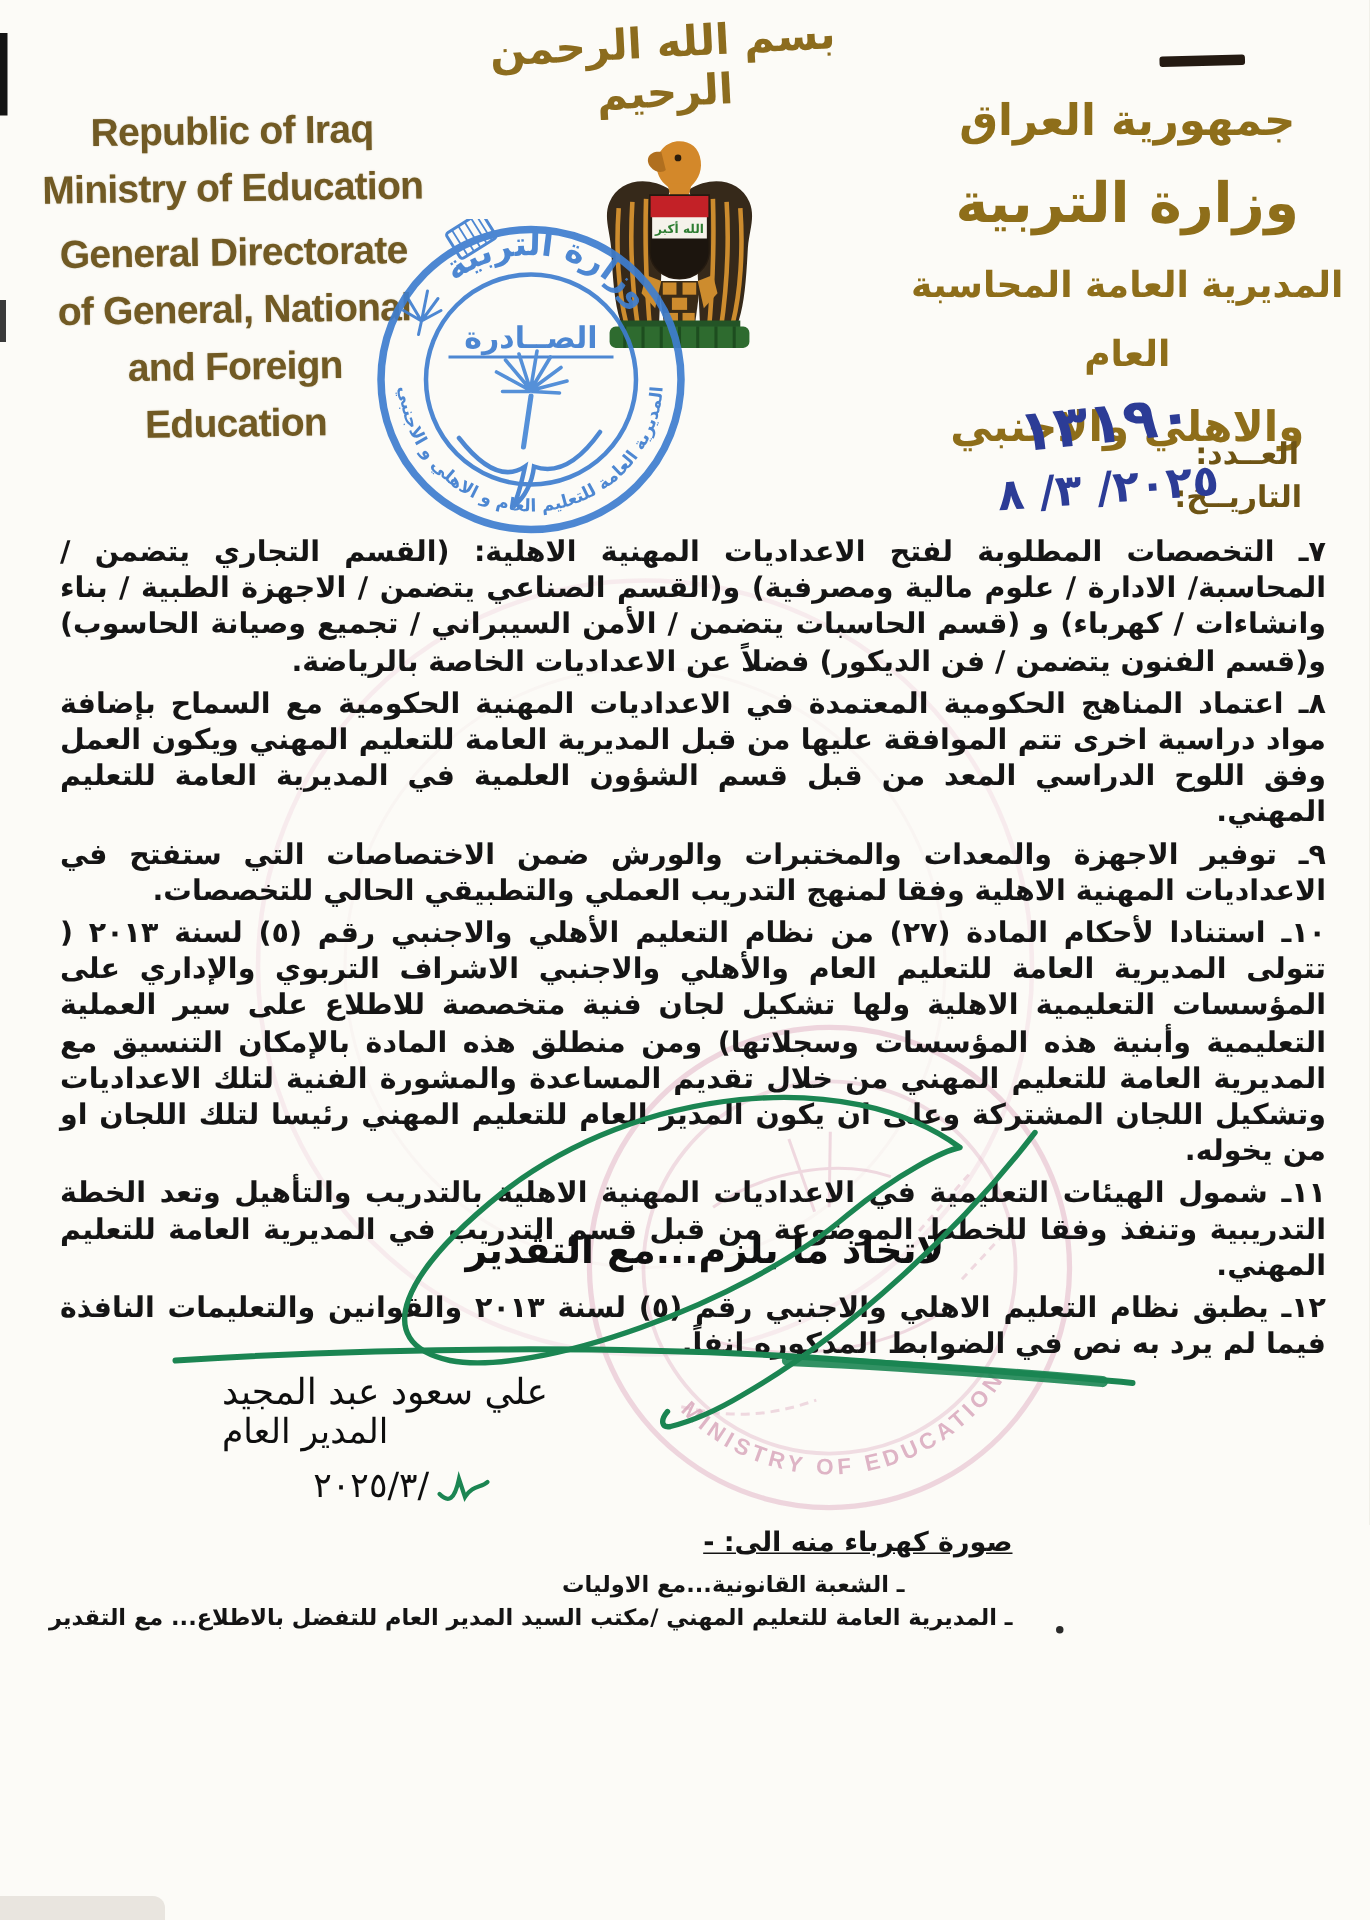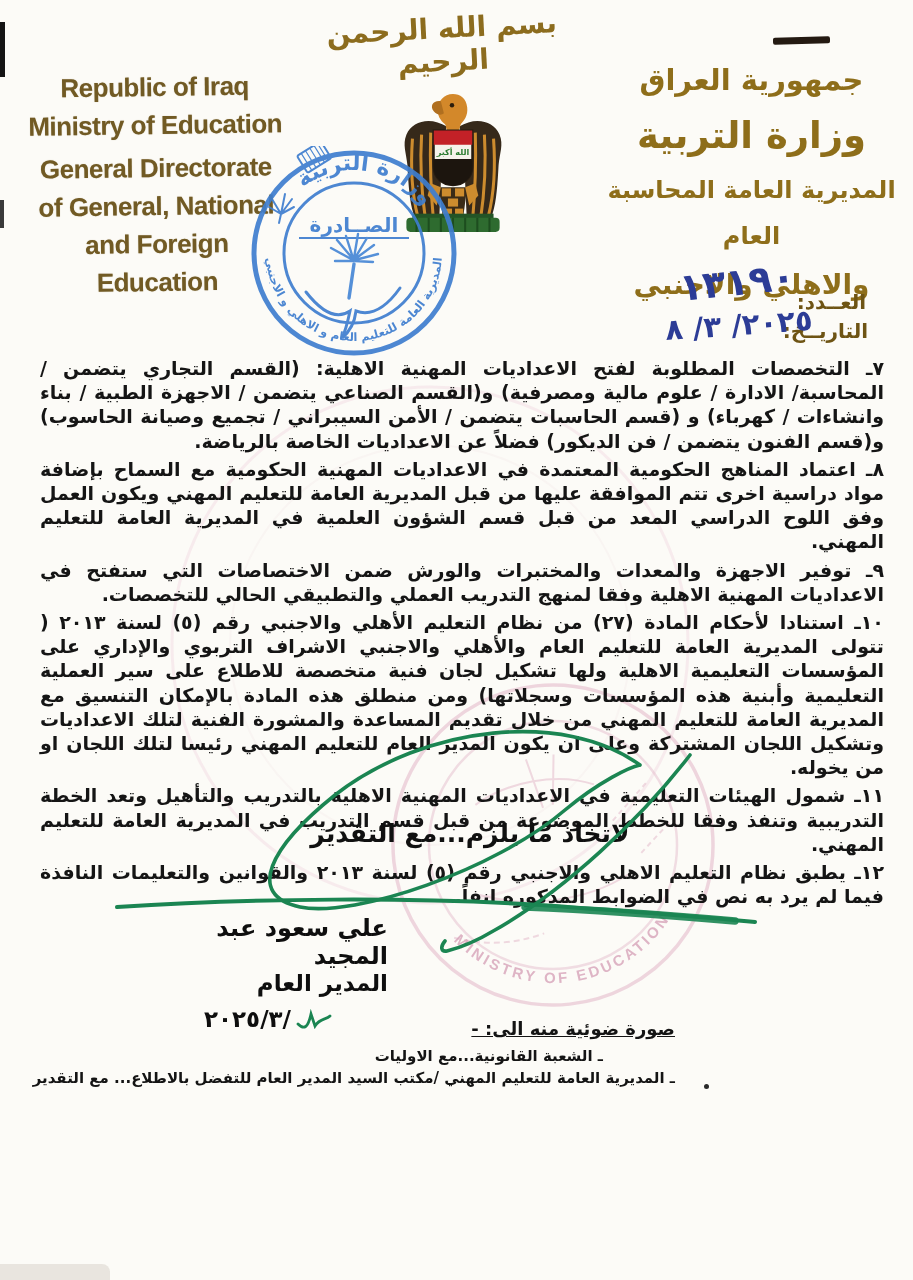--- a/index.html
+++ b/index.html
@@ -59,22 +59,22 @@
     font-weight:bold; font-size:19px; line-height:24.2px;
   }
   .body-text p { margin:4px; }
   .closing {
     left:250px; top:819px; width:440px; text-align:center; z-index:2;
     direction:rtl; color:#101010; font-weight:bold; font-size:25px;
   }
 
   
   .sig-block {
-    left:148px; top:914px; width:240px; text-align:right; z-index:3;
-    direction:rtl; color:#0e0e0e; font-weight:bold;
+    left:148px; top:914px; width:240px; text-align:left; z-index:3;
+    direction:rtl; color:#0e0e0e; font-weight:normal;
   }
   .sig-name  { font-size:24px; }
   .sig-title { font-size:23px; }
   .sig-date  { margin-top:10px; direction:ltr; display:flex; justify-content:center; align-items:center; gap:5px; font-size:23px; }
 
   
   .dist {
     left:165px; top:1018px; width:510px; z-index:2;
     direction:rtl; text-align:right; color:#141414; font-weight:bold;
   }
@@ -238,18 +238,18 @@
     <div class="sig-title">المدير العام</div>
     <div class="sig-date">
       <span>٢٠٢٥/٣/</span>
       <svg width="36" height="26" viewBox="0 0 36 26">
         <path d="M2 18 C8 24 12 22 15 8 L19 20 C24 12 30 14 34 10" fill="none" stroke="#1b8552" stroke-width="2.8" stroke-linecap="round"></path>
       </svg>
     </div>
   </div>
 
   <div class="abs dist">
-    <div class="dist-head">صورة ضوئية منه الى: -</div>
+    <div class="dist-head">صورة كهرباء منه الى: -</div>
     <div class="dist-item dist-item2">ـ الشعبة القانونية...مع الاوليات</div>
     <div class="dist-item">ـ المديرية العامة للتعليم المهني /مكتب السيد المدير العام للتفضل بالاطلاع... مع التقدير</div>
   </div>
 
 </div>
 
 </body></html>

